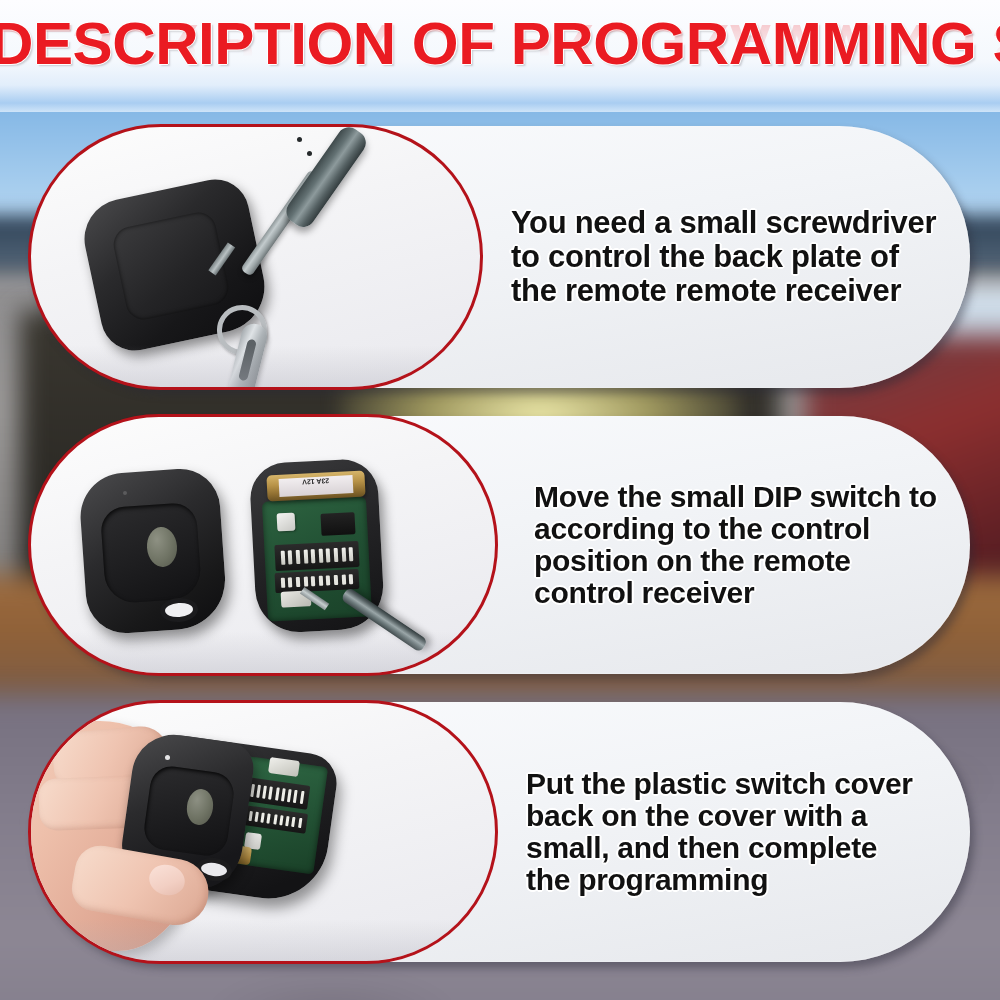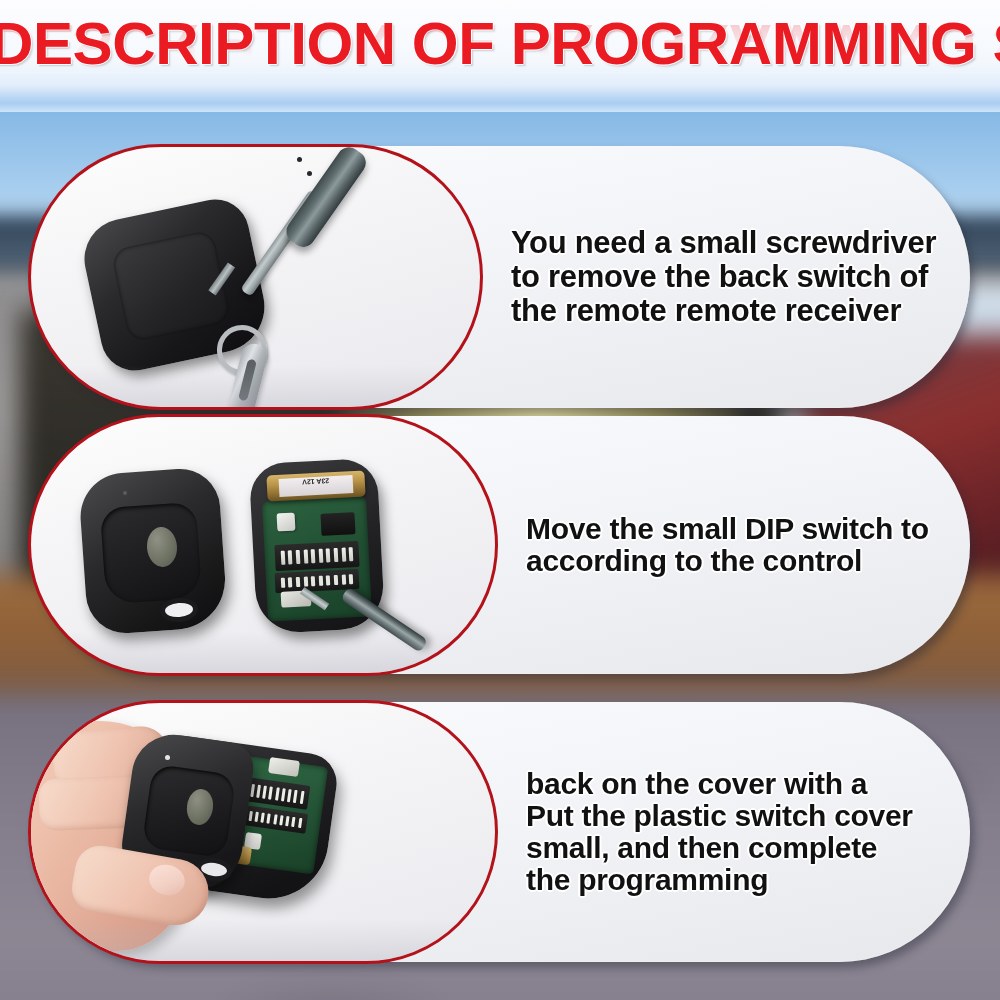--- a/index.html
+++ b/index.html
@@ -147,22 +147,22 @@
   .panel {
     position: absolute;
     display: flex;
     align-items: stretch;
     border-radius: 999px;
     background: linear-gradient(170deg, #fbfcfe 0%, #f2f4f7 45%, #e6e8ec 100%);
     box-shadow:
       4px 6px 9px rgba(40,40,55,0.42),
       0 0 2px rgba(255,255,255,0.6) inset;
   }
-  .panel-1 { left: 30px; top: 126px; width: 940px; height: 262px; margin-top: 20px; }
-  .panel-2 { left: 30px; top: 416px; width: 940px; height: 258px; }
+  .panel-1 { left: 30px; top: 126px; width: 940px; height: 262px; }
+  .panel-2 { left: 30px; top: 416px; width: 940px; height: 258px; gap: 8px; }
   .panel-3 { left: 30px; top: 702px; width: 940px; height: 260px; }
 
   
   .photo {
     position: relative;
     flex: 0 0 auto;
     width: 455px;
     border-radius: 999px;
     border: 3px solid #b4121a;
     background: linear-gradient(165deg, #fdfdfd 0%, #f4f4f6 40%, #e9e9ee 100%);
@@ -572,21 +572,21 @@
         <div class="p1-driver-shaft"></div>
         <div class="p1-driver-handle"></div>
         <div class="p1-hole p1-hole-a"></div>
         <div class="p1-hole p1-hole-b"></div>
       </div>
       <div class="table-shadow"></div>
     </div>
     <div class="panel-text">
       <div class="step-text text-1">
         <span class="ln">You need a small screwdriver</span>
-        <span class="ln">to remove the back switch of</span>
+        <span class="ln">to control the back plate of</span>
         <span class="ln">the remote remote receiver</span>
       </div>
     </div>
   </div>
 
   <div class="panel panel-2">
     <div class="photo photo-2">
       <div class="scene">
         <div class="p2-cover"></div>
         <div class="p2-cover-well"></div>
@@ -629,20 +629,22 @@
         <div class="p2-xtal"></div>
         <div class="p2-drv-tip"></div>
         <div class="p2-drv-shaft"></div>
       </div>
       <div class="table-shadow"></div>
     </div>
     <div class="panel-text">
       <div class="step-text text-2">
         <span class="ln">Move the small DIP switch to</span>
         <span class="ln">according to the control</span>
+        <span class="ln">position on the remote</span>
+        <span class="ln">control receiver</span>
       </div>
     </div>
   </div>
 
   <div class="panel panel-3">
     <div class="photo photo-3">
       <div class="scene">
         <div class="p3-hand"></div>
         <div class="p3-finger p3-f1"></div>
         <div class="p3-finger p3-f2"></div>
@@ -683,21 +685,21 @@
         <div class="p3-led"></div>
         <div class="p3-loop"></div>
 
         <div class="p3-finger p3-thumb"></div>
         <div class="p3-nail"></div>
       </div>
       <div class="table-shadow"></div>
     </div>
     <div class="panel-text">
       <div class="step-text text-3">
+        <span class="ln">Put the plastic switch cover</span>
         <span class="ln">back on the cover with a</span>
-        <span class="ln">Put the plastic switch cover</span>
         <span class="ln">small, and then complete</span>
         <span class="ln">the programming</span>
       </div>
     </div>
   </div>
 
 </div>
 
 </body></html>

